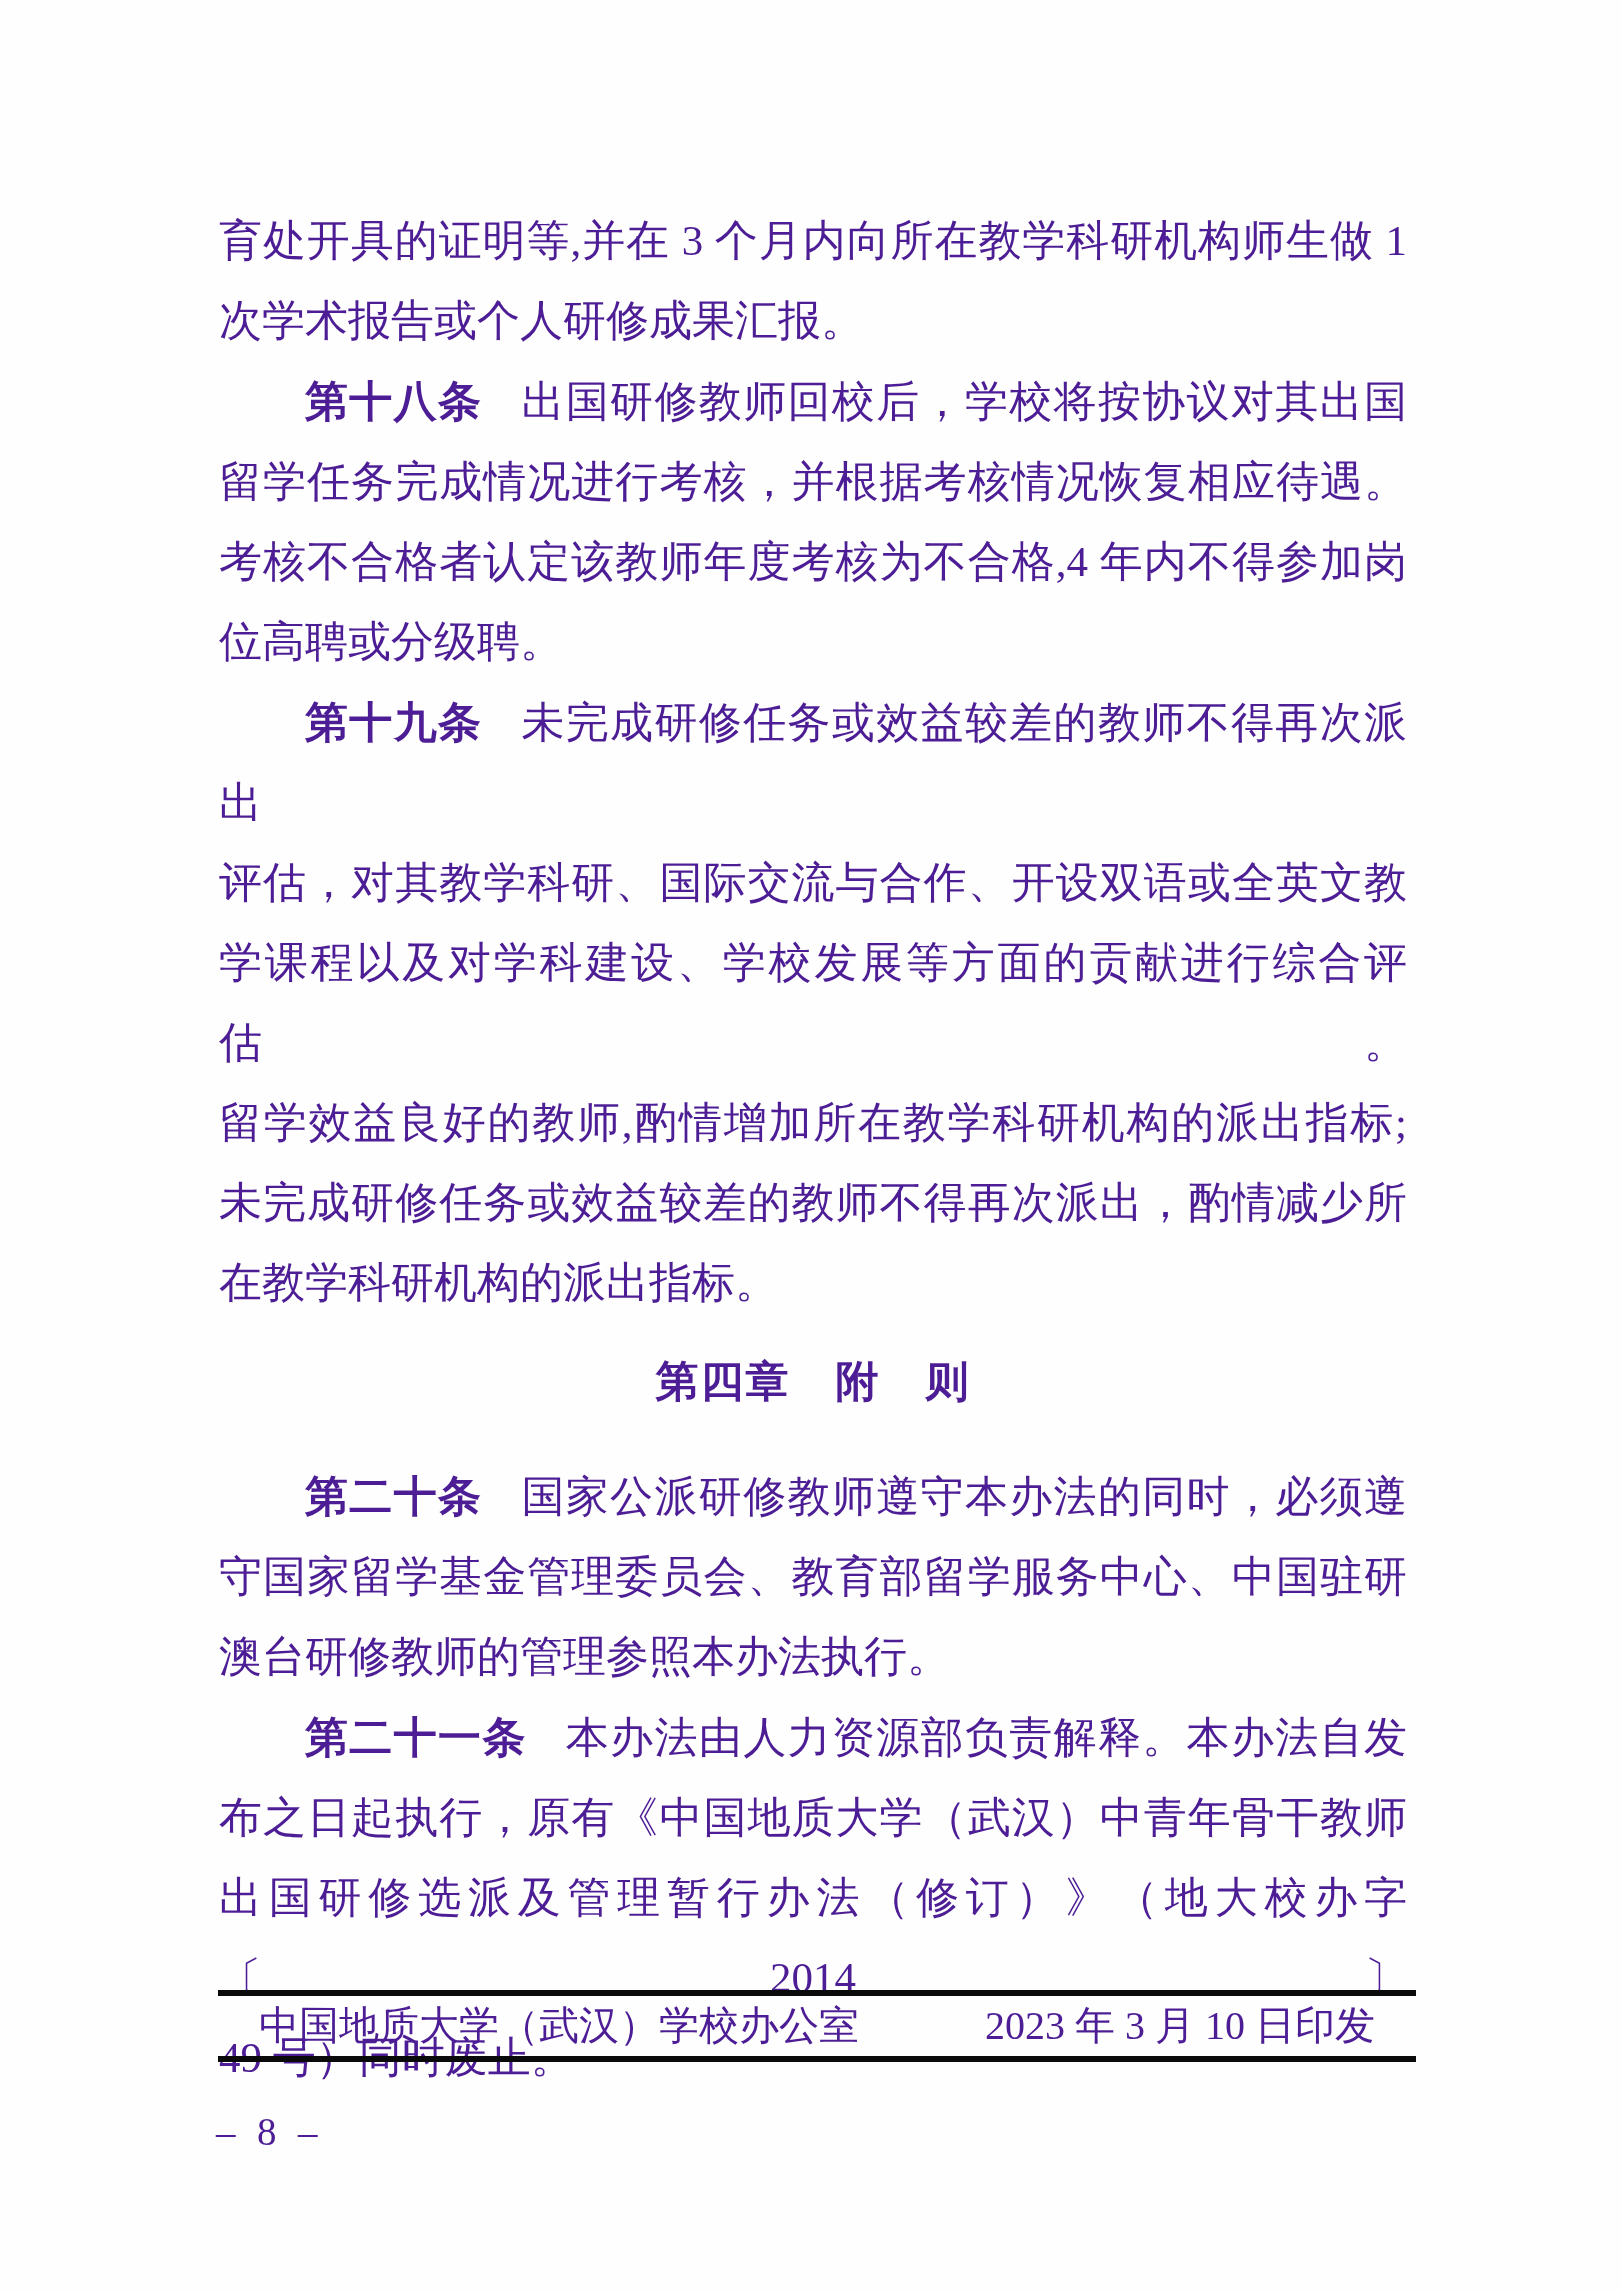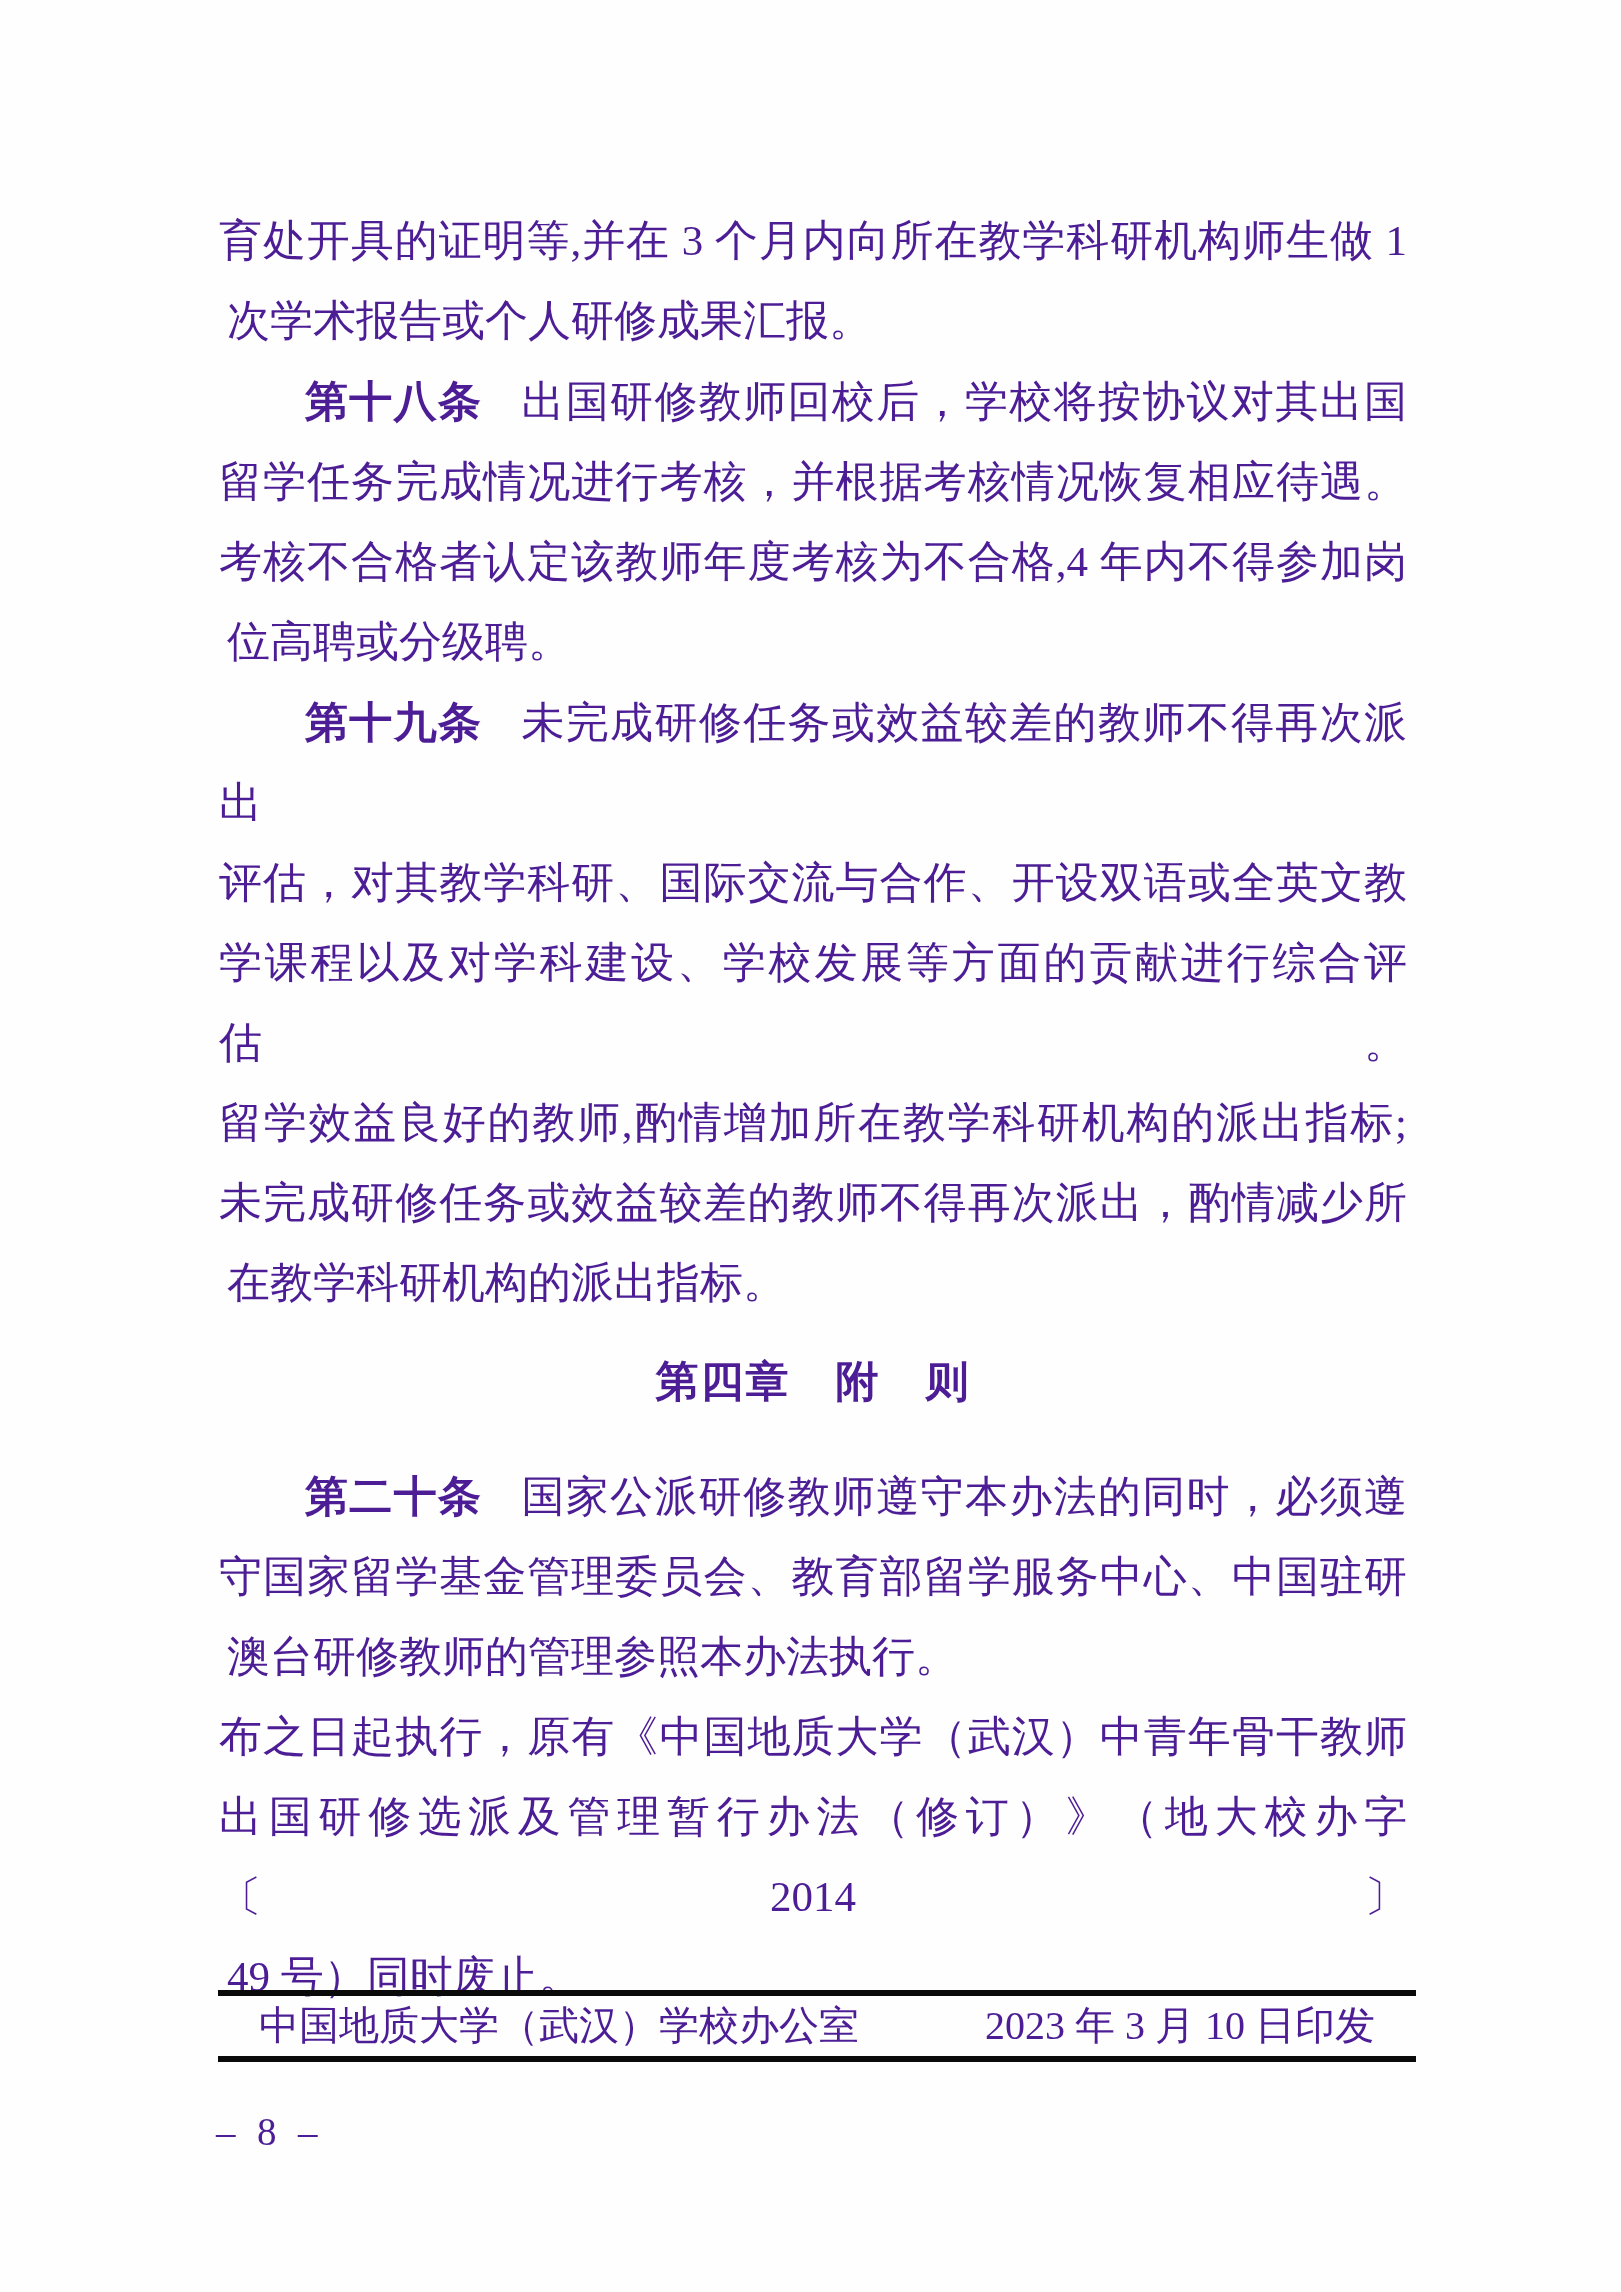--- a/index.html
+++ b/index.html
@@ -17,21 +17,20 @@
     width:1188px;
     font-size:43px;
     line-height:80px;
   }
   .line{
     text-align:justify;
     text-align-last:justify;
   }
   .line.end{
     text-align-last:left;
-    margin-left:8px;
   }
   .line.indent{
     text-indent:86px;
   }
   .head{
     font-weight:700;
     font-family:"Liberation Sans","DejaVu Sans",sans-serif;
     margin-right:39px;
   }
   .chapter-heading{
@@ -87,20 +86,21 @@
     <div class="line">留学效益良好的教师,酌情增加所在教学科研机构的派出指标;</div>
     <div class="line">未完成研修任务或效益较差的教师不得再次派出，酌情减少所</div>
     <div class="line end">在教学科研机构的派出指标。</div>
 
     <div class="chapter-heading">第四章　附　则</div>
 
     <div class="line indent"><span class="head">第二十条</span><span>国家公派研修教师遵守本办法的同时，必须遵</span></div>
     <div class="line">守国家留学基金管理委员会、教育部留学服务中心、中国驻研</div>
     <div class="line end">澳台研修教师的管理参照本办法执行。</div>
 
+    <div class="line indent"><span class="head">第二十一条</span><span>本办法由人力资源部负责解释。本办法自发</span></div>
     <div class="line">布之日起执行，原有《中国地质大学（武汉）中青年骨干教师</div>
     <div class="line">出国研修选派及管理暂行办法（修订）》（地大校办字〔2014〕</div>
     <div class="line end">49 号）同时废止。</div>
   </div>
 
   <div class="footer">
     <div class="rule"></div>
     <div class="footer-row">
       <span>中国地质大学（武汉）学校办公室</span>
       <span>2023 年 3 月 10 日印发</span>

